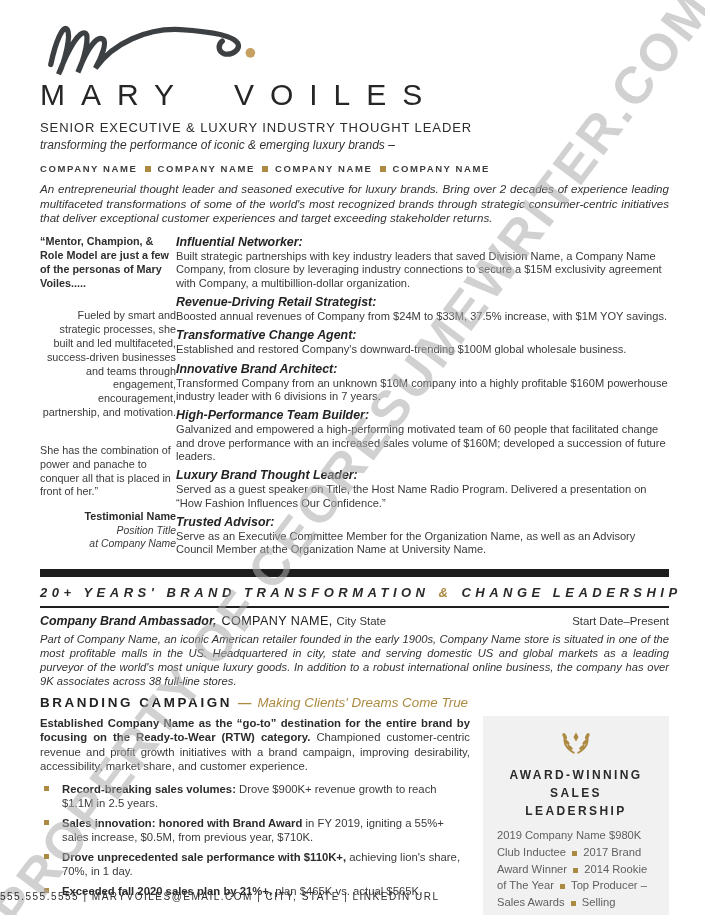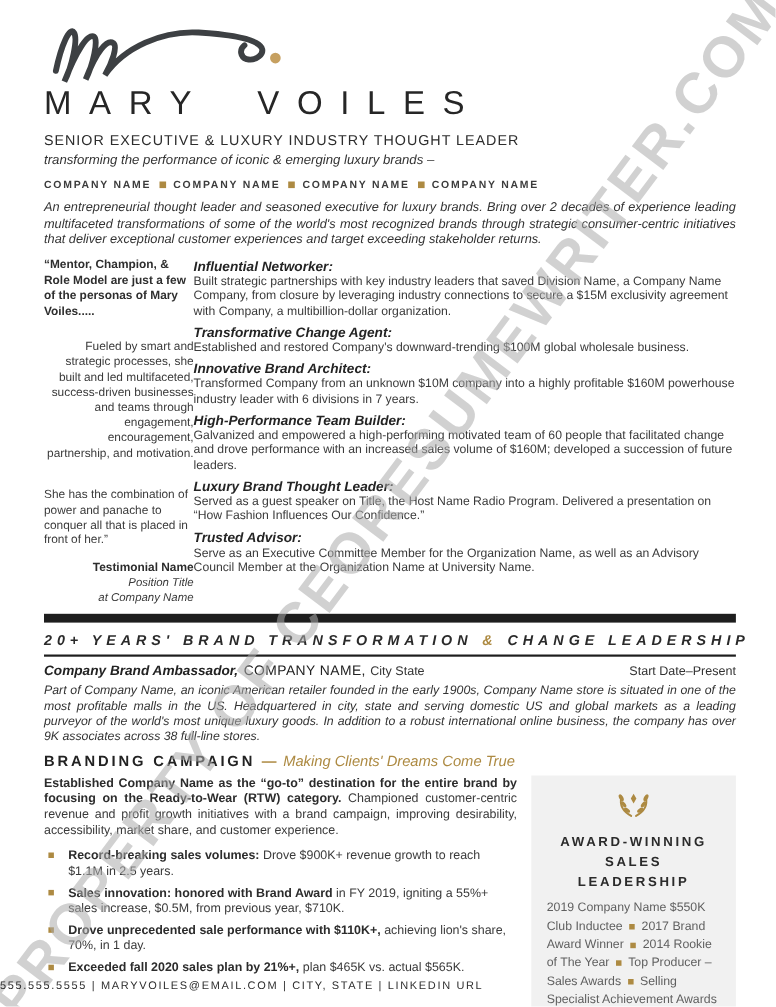--- a/index.html
+++ b/index.html
@@ -108,20 +108,24 @@
         <div class="nm">Testimonial Name</div>
         <div class="pt">Position Title</div>
         <div class="cn">at Company Name</div>
       </div>
     </div>
 
     <div class="sections">
       <div class="sec">
         <h3>Influential Networker:</h3>
         <p>Built strategic partnerships with key industry leaders that saved Division Name, a Company Name Company, from closure by leveraging industry connections to secure a $15M exclusivity agreement with Company, a multibillion-dollar organization.</p>
+      </div>
+      <div class="sec">
+        <h3>Revenue-Driving Retail Strategist:</h3>
+        <p>Boosted annual revenues of Company from $24M to $33M, 37.5% increase, with $1M YOY savings.</p>
       </div>
       <div class="sec">
         <h3>Transformative Change Agent:</h3>
         <p>Established and restored Company's downward-trending $100M global wholesale business.</p>
       </div>
       <div class="sec">
         <h3>Innovative Brand Architect:</h3>
         <p>Transformed Company from an unknown $10M company into a highly profitable $160M powerhouse industry leader with 6 divisions in 7 years.</p>
       </div>
       <div class="sec">
@@ -185,20 +189,20 @@
           <ellipse cx="36" cy="14" rx="2.2" ry="4.2" transform="rotate(40 36 14)"></ellipse>
           <ellipse cx="32" cy="21" rx="2.2" ry="4.2" transform="rotate(55 32 21)"></ellipse>
           <path d="M24 1 l3.4 6 -3.4 6 -3.4 -6 z"></path>
         </g>
       </svg>
       <div class="award-title">
         <div>AWARD-WINNING</div>
         <div>SALES LEADERSHIP</div>
       </div>
       <p class="award-body">
-        <span>2019 Company Name $550K Club Inductee</span> <span class="award-sep"></span> <span>2017 Brand Award Winner</span> <span class="award-sep"></span> <span>2014 Rookie of The Year</span> <span class="award-sep"></span> <span>Top Producer – Sales Awards</span> <span class="award-sep"></span> <span>Selling Specialist Achievement Awards</span>  
+        <span>2019 Company Name $980K Club Inductee</span> <span class="award-sep"></span> <span>2017 Brand Award Winner</span> <span class="award-sep"></span> <span>2014 Rookie of The Year</span> <span class="award-sep"></span> <span>Top Producer – Sales Awards</span> <span class="award-sep"></span> <span>Selling Specialist Achievement Awards</span>  
       </p>
     </div>
   </div>
 
 </div>
 
 <div class="footer">555.555.5555 | MARYVOILES@EMAIL.COM | CITY, STATE | LINKEDIN URL</div>
 
 </body></html>

